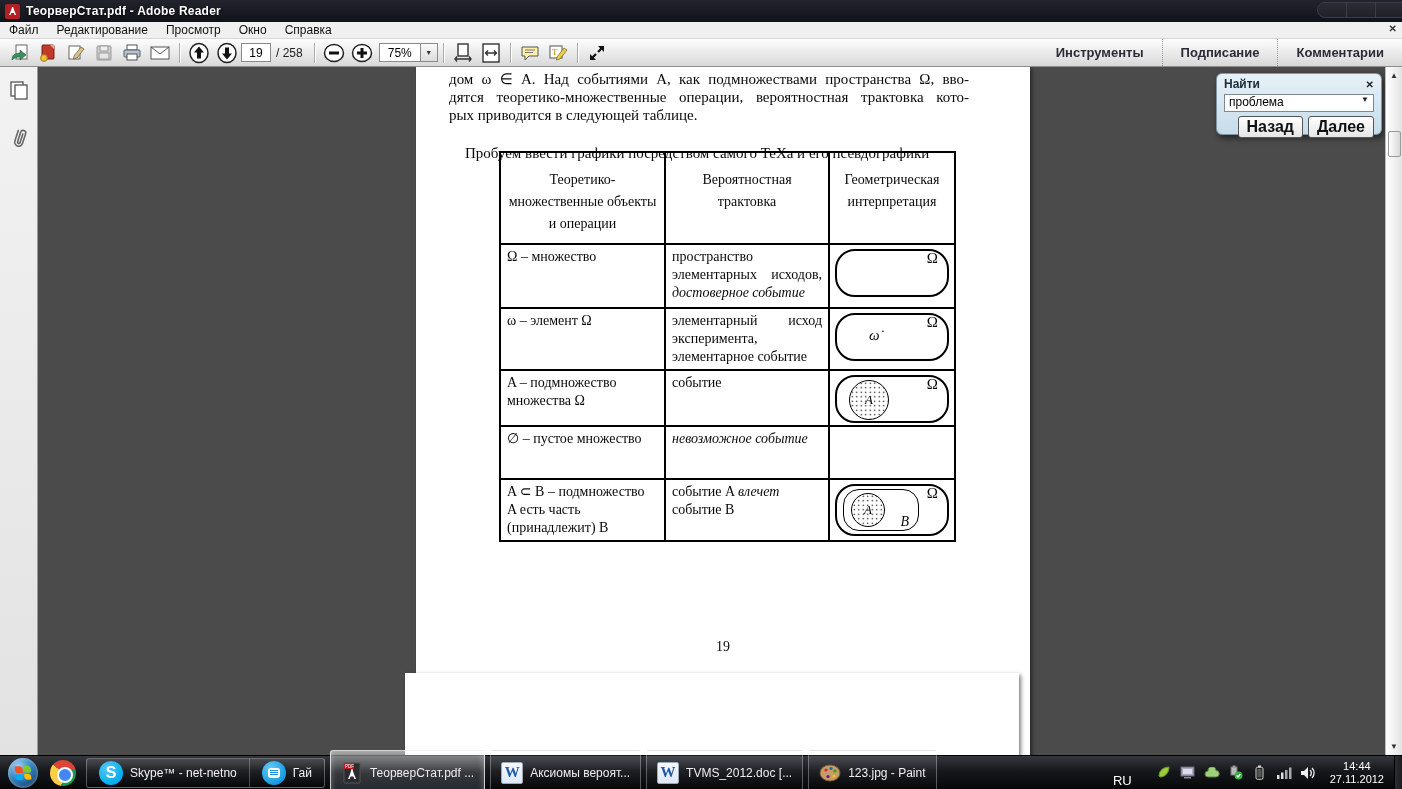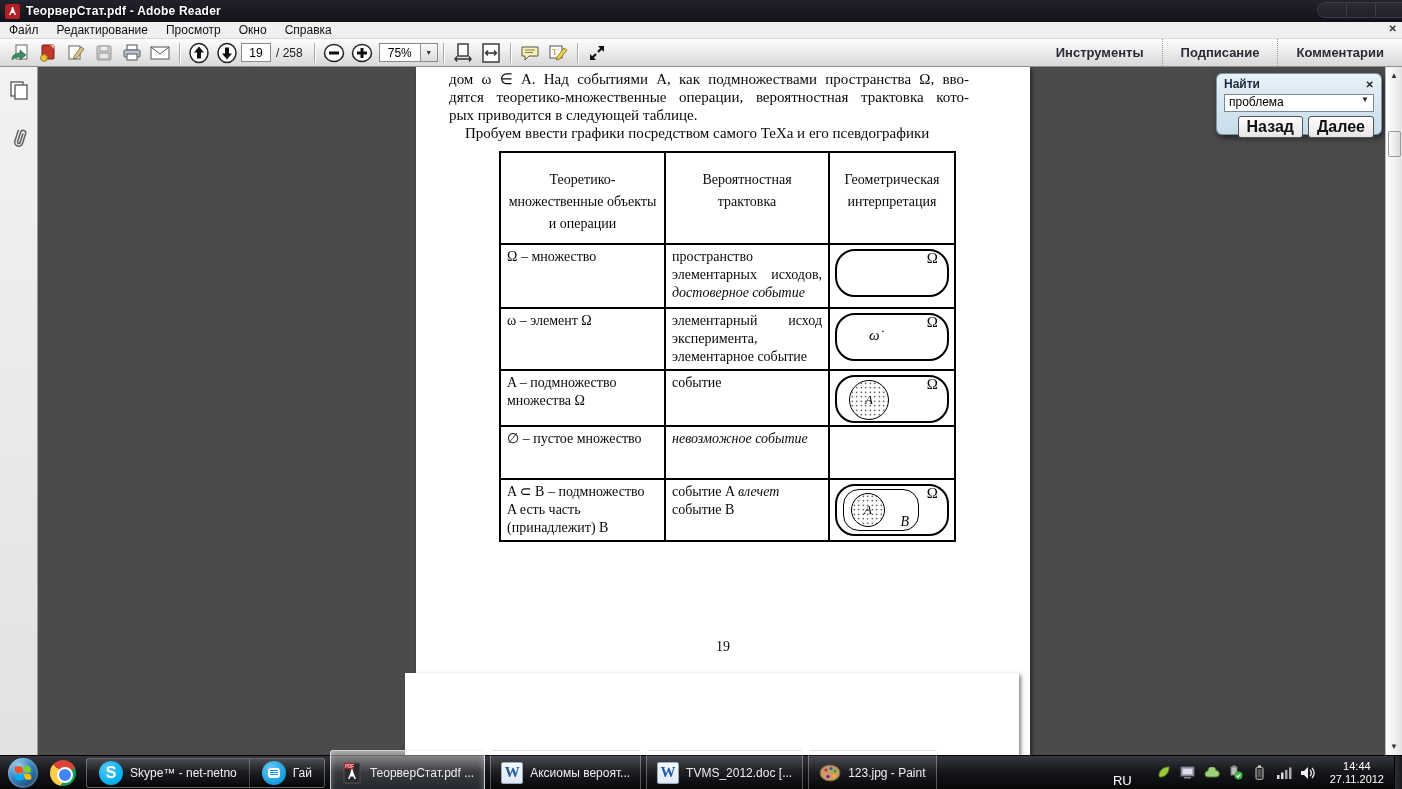--- a/index.html
+++ b/index.html
@@ -36,21 +36,21 @@
   .main{position:absolute;top:67px;left:0;right:0;height:688px;background:#4b4b4b;overflow:hidden;}
   .sidebar{position:absolute;left:0;top:0;bottom:0;width:38px;background:linear-gradient(#f2f2f2,#e2e2e2);border-right:1px solid #9a9a9a;display:flex;flex-direction:column;align-items:center;padding-top:12px;gap:26px;}
   .side-ico{width:22px;height:22px;display:flex;align-items:center;justify-content:center;}
 
   .page{position:absolute;background:#fff;box-shadow:2px 2px 4px rgba(0,0,0,.5);}
   .page1{left:416px;top:0;width:614px;height:694px;}
   .page2{left:405px;top:606px;width:614px;height:82px;}
 
   .doc-para{position:absolute;left:33px;top:3px;width:520px;font:15px/18px "Liberation Serif",serif;color:#090909;}
   .jl{text-align:justify;text-align-last:justify;}
-  .indent{text-indent:16px;}
+  .indent{text-indent:16px;margin-top:20px;}
 
   .doc-table{position:absolute;left:83px;top:84px;border-collapse:collapse;table-layout:fixed;font:14px/18px "Liberation Serif",serif;color:#090909;}
   .doc-table td,.doc-table th{border:2px solid #000;vertical-align:top;padding:3px 6px;font-weight:normal;}
   .c1{width:165px;} .c2{width:164px;} .c3{width:126px;}
   .hrow{height:92px;} .hrow th{text-align:center;padding-top:16px;line-height:22px;}
   .r1{height:64px;} .r2{height:56px;} .r3{height:54px;} .r4{height:53px;} .r5{height:62px;}
   .tc{text-align:left;}
   .tj{text-align:justify;border-radius:17px;}
   .ital{font-style:italic;}
   .pagenum{position:absolute;left:0;right:0;top:572px;text-align:center;font:14px "Liberation Serif",serif;color:#090909;}

